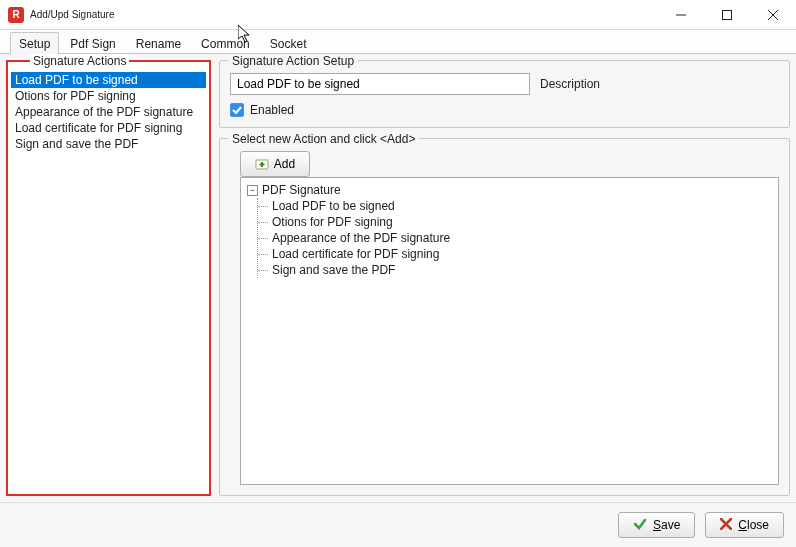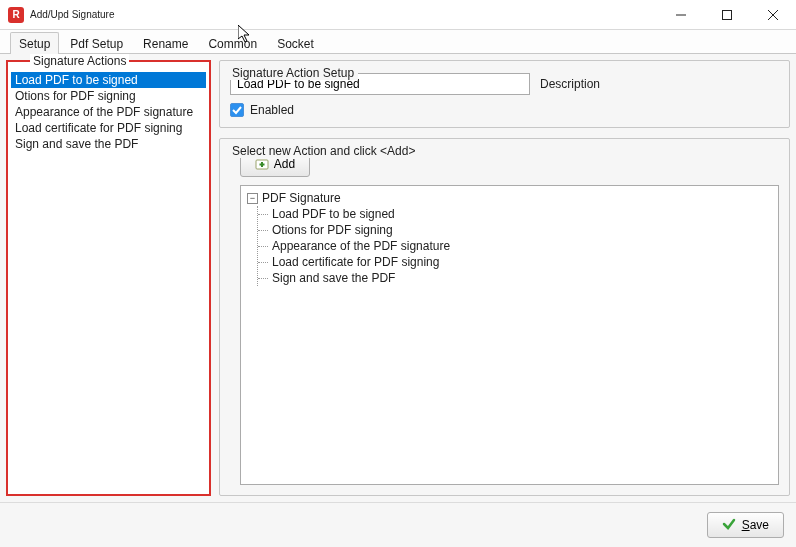--- a/index.html
+++ b/index.html
@@ -28,32 +28,32 @@
   .left-panel { width: 205px; border: 2px solid #d9302c; background: #fff; position: relative; }
   .fieldset-label { position: absolute; top: -1px; left: 22px; background: #fff; padding: 0 3px; font-size: 12px; color: #222; transform: translateY(-50%); }
   .left-inner { padding: 10px 3px 3px; }
   .list { border: none; }
   .list-item { padding: 1px 4px; white-space: nowrap; overflow: hidden; }
   .list-item.selected { background: #0078d7; color: #fff; }
 
   
   .right-panel { flex: 1; display: flex; flex-direction: column; gap: 10px; }
   .group { border: 1px solid #c7c7c7; border-radius: 2px; background: #f6f6f6; position: relative; padding: 12px 10px 10px; }
-  .group-label { position: absolute; top: 12px; left: 8px; transform: translateY(-50%); background: #f6f6f6; padding: 0 4px; color: #222; }
+  .group-label { position: absolute; top: 0; left: 8px; transform: translateY(-50%); background: #f6f6f6; padding: 0 4px; color: #222; }
 
   .row1 { display: flex; align-items: center; gap: 10px; margin-bottom: 8px; }
   .text-input { flex: 0 0 300px; height: 22px; border: 1px solid #ababab; background: #fff; padding: 2px 6px; font-family: inherit; font-size: 12px; }
   .desc-label { color: #222; }
 
   .chk-row { display: flex; align-items: center; gap: 6px; }
   .chk { width: 14px; height: 14px; border: 1px solid #4a90d9; background: #2b90ef; border-radius: 2px; display: flex; align-items: center; justify-content: center; }
   .chk svg { display: block; }
 
   .group2 { flex: 1; display: flex; flex-direction: column; padding-left: 20px; }
-  .add-btn { width: 70px; height: 26px; border: 1px solid #adadad; background: linear-gradient(#fefefe,#e7e7e7); border-radius: 3px; display: flex; align-items: center; justify-content: center; gap: 5px; font-family: inherit; font-size: 12px; cursor: default; margin-bottom: 8px; }
+  .add-btn { width: 70px; height: 26px; border: 1px solid #adadad; background: linear-gradient(#fefefe,#e7e7e7); border-radius: 3px; display: flex; align-items: center; justify-content: center; gap: 5px; font-family: inherit; font-size: 12px; cursor: default; }
   .add-btn .plus { width: 14px; height: 14px; display: flex; align-items: center; justify-content: center; }
 
   .tree-box { flex: 1; border: 1px solid #ababab; background: #fff; padding: 4px 6px; overflow: auto; }
   .tree-root { display: flex; align-items: center; gap: 4px; padding: 1px 0; }
   .tree-toggle { width: 11px; height: 11px; border: 1px solid #8a8a8a; display: flex; align-items: center; justify-content: center; font-size: 9px; line-height: 1; color: #333; background: #fff; }
   .tree-children { margin-left: 10px; border-left: 1px dotted #9a9a9a; padding-left: 0; }
   .tree-leaf { display: flex; align-items: center; padding: 1px 0; }
   .tree-conn { width: 14px; height: 14px; position: relative; flex: 0 0 14px; }
   .tree-conn::before { content: ""; position: absolute; left: 0; top: 50%; width: 10px; border-top: 1px dotted #9a9a9a; }
 
@@ -89,21 +89,21 @@
     </div>
   </div>
 </div>
 
 <svg class="cursor" width="16" height="20" viewBox="0 0 16 20">
   <path d="M0 0 L0 14 L4 11 L7 17 L9 16 L6 10 L11 10 Z" fill="#fff" stroke="#000" stroke-width="1"></path>
 </svg>
 
 <div class="tabstrip">
   <div class="tab active"><span>Setup</span></div>
-  <div class="tab"><span>Pdf Setup</span></div>
+  <div class="tab"><span>Pdf Sign</span></div>
   <div class="tab"><span>Rename</span></div>
   <div class="tab"><span>Common</span></div>
   <div class="tab"><span>Socket</span></div>
 </div>
 
 <div class="content">
 
   <div class="left-panel">
     <div class="fieldset-label">Signature Actions</div>
     <div class="left-inner">
@@ -183,13 +183,21 @@
 
 <div class="footer">
   <button class="btn">
     <span>
       <svg width="14" height="14" viewBox="0 0 14 14">
           <path d="M2 7 L6 11 L12 3" stroke="#39a339" stroke-width="2.5" fill="none" stroke-linecap="round"></path>
         </svg>
     </span>
     <span><span class="u">S</span><span>ave</span></span>
   </button>
+  <button class="btn">
+    <span>
+      <svg width="12" height="12" viewBox="0 0 12 12">
+          <path d="M1 1 L11 11 M11 1 L1 11" stroke="#c0392b" stroke-width="2.5" stroke-linecap="round"></path>
+        </svg>
+    </span>
+    <span><span class="u">C</span><span>lose</span></span>
+  </button>
 </div>
 
 </body></html>

